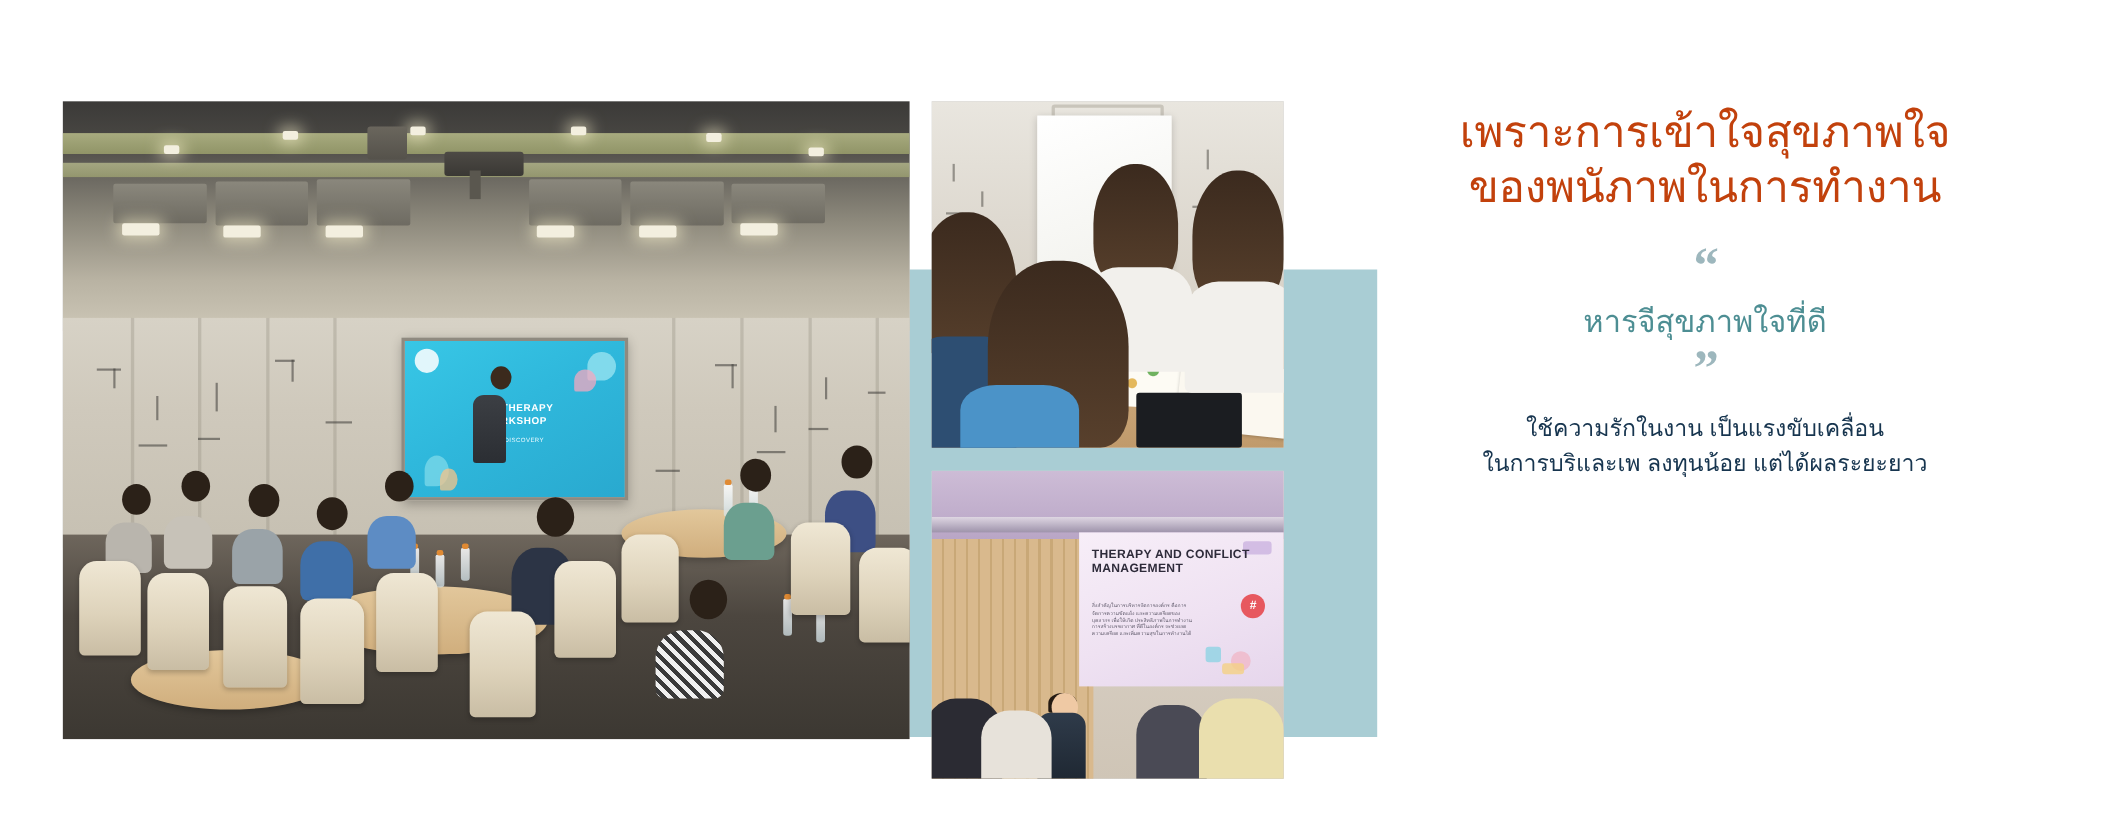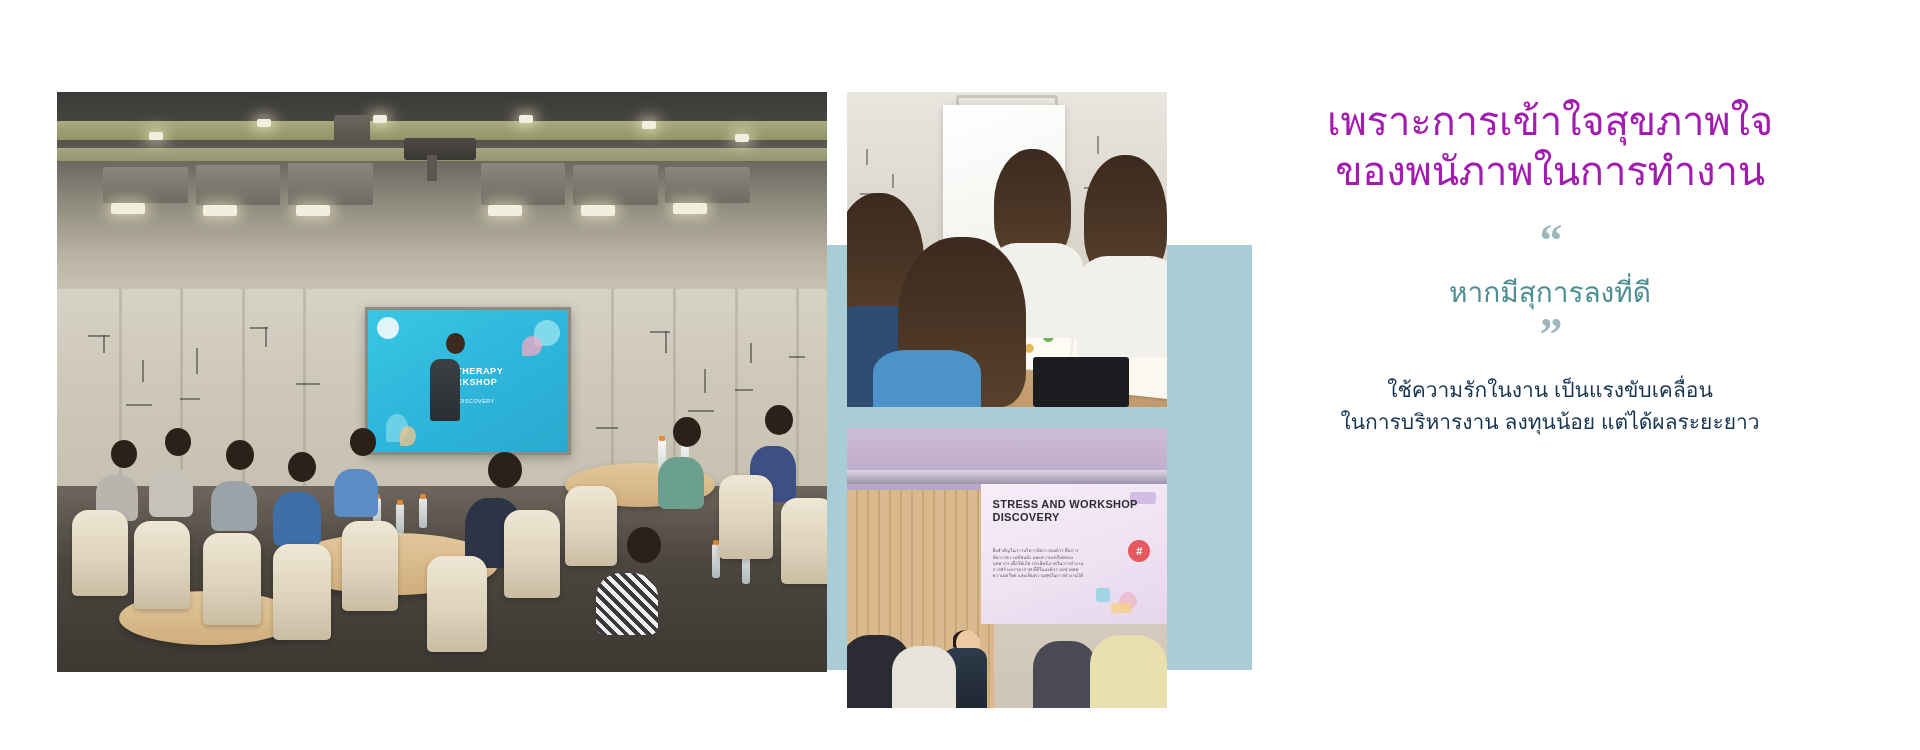--- a/index.html
+++ b/index.html
@@ -272,21 +272,21 @@
   .textpane{
     position:absolute;
     left:1200px;top:0;width:700px;height:750px;
     display:flex;flex-direction:column;
     align-items:center;justify-content:flex-start;
     padding-top:96px;
     box-sizing:border-box;
   }
   .headline{
     text-align:center;
-    color:#a21caf;
+    color:#c2410c;
     font-size:40px;
     line-height:50px;
     font-weight:400;
     letter-spacing:-.2px;
     white-space:nowrap;
   }
   .headline-strong{
     text-align:center;
     color:#17354f;
     font-size:44px;
@@ -497,22 +497,22 @@
         <div class="br-ceil"></div>
         <div class="br-rail"></div>
         <div class="br-wood"></div>
 
         <div class="br-screen">
           <div class="br-deco" style="right:6%;top:6%;width:26px;height:12px;background:#cbb3e0;"></div>
           <div class="br-deco" style="right:16%;bottom:10%;width:18px;height:18px;background:#f0b8c8;border-radius:50%;"></div>
           <div class="br-deco" style="left:62%;bottom:16%;width:14px;height:14px;background:#8fd3e3;"></div>
           <div class="br-deco" style="left:70%;bottom:8%;width:20px;height:10px;background:#f4d184;"></div>
           <div class="br-screen-title">
-            <span>STRESS AND WORKSHOP</span><br>
-            <span>DISCOVERY</span>
+            <span>THERAPY AND CONFLICT</span><br>
+            <span>MANAGEMENT</span>
           </div>
           <div class="hashbadge">#</div>
           <div class="br-screen-body">สิ่งสำคัญในการบริหารจัดการองค์กร คือการจัดการความขัดแย้ง และความเครียดของบุคลากร เพื่อให้เกิด ประสิทธิภาพในการทำงาน การสร้างบรรยากาศ ที่ดีในองค์กร จะช่วยลดความเครียด และเพิ่มความสุขในการทำงานได้</div>
         </div>
 
         <div class="br-presenter-hair"></div>
         <div class="br-presenter-head"></div>
         <div class="br-presenter-body"></div>
 
         <div class="br-aud" style="left:-2%;width:22%;height:26%;background:#2b2b33;"></div>
@@ -523,23 +523,23 @@
     </div>
   </div>
 
   <div class="textpane">
 
     <div class="headline">เพราะการเข้าใจสุขภาพใจ</div>
     <div class="headline">ของพนัภาพในการทำงาน</div>
 
     <div class="quote-block">
       <div class="qmark qmark-open">“</div>
-      <div class="quote-line">หากมีสุการลงที่ดี</div>
+      <div class="quote-line">หารจีสุขภาพใจที่ดี</div>
       <div class="qmark qmark-close">”</div>
     </div>
 
     <div class="caption">
       <div>ใช้ความรักในงาน เป็นแรงขับเคลื่อน</div>
-      <div>ในการบริหารงาน ลงทุนน้อย แต่ได้ผลระยะยาว</div>
+      <div>ในการบริและเพ ลงทุนน้อย แต่ได้ผลระยะยาว</div>
     </div>
   </div>
 
 </div>
 
 </body></html>

